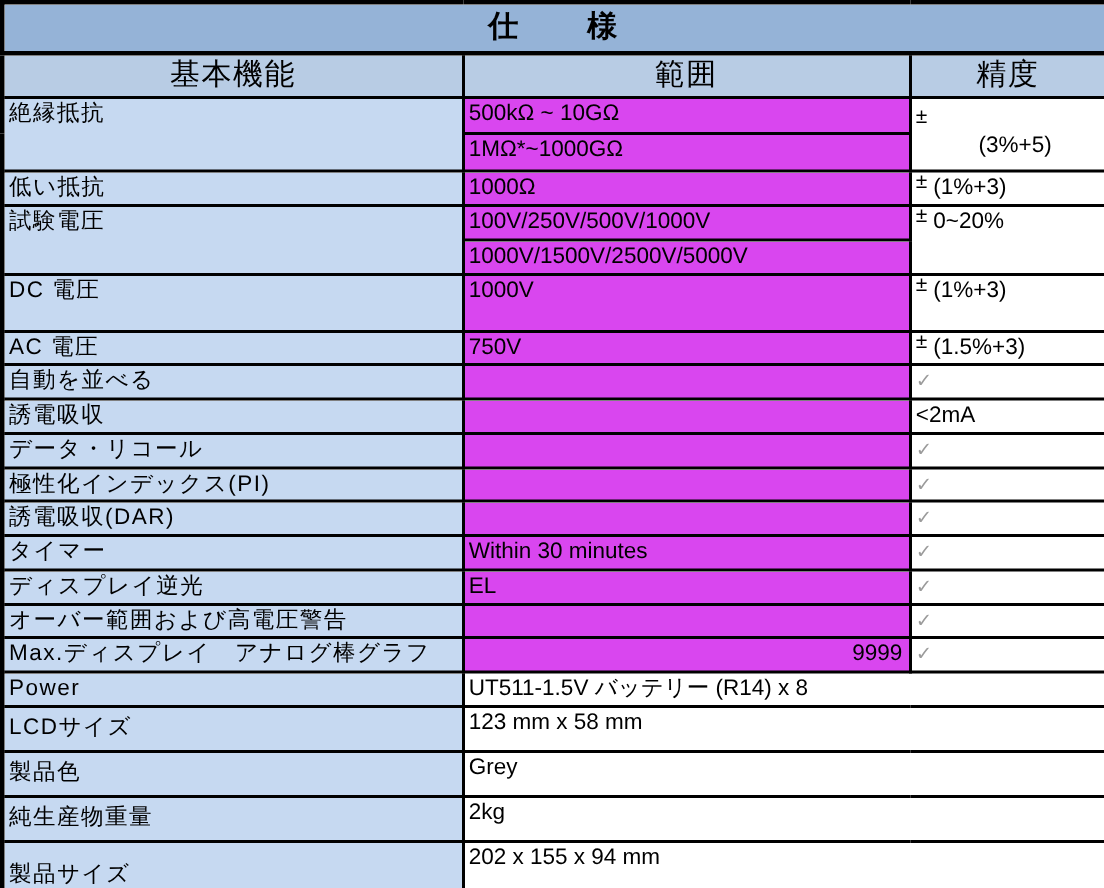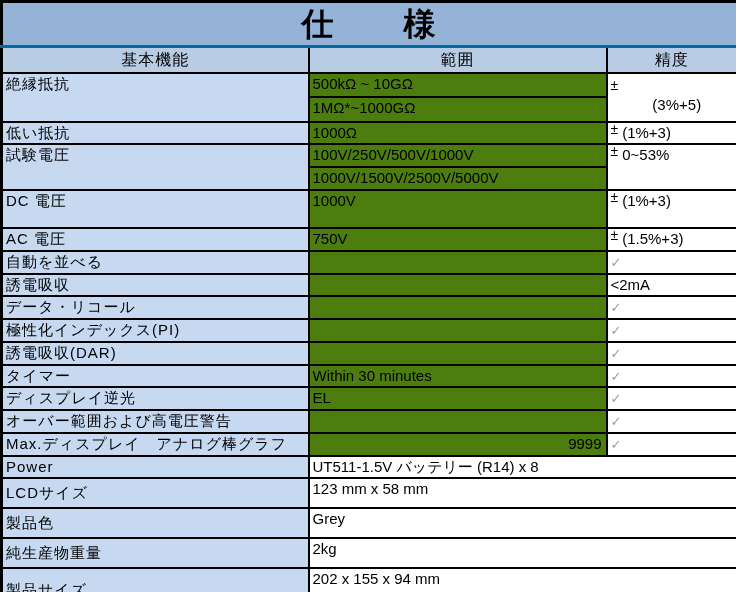--- a/index.html
+++ b/index.html
@@ -28,42 +28,42 @@
     font-size: 15px;
     line-height: 1.25;
     overflow: hidden;
     box-sizing: border-box;
   }
   
   tr.title-row td {
     background: #95B3D7;
     text-align: center;
     vertical-align: middle;
-    font-size: 32px;
+    font-size: 20px;
     font-weight: bold;
-    border-bottom: 3px solid #0369a1;
+    border-bottom: 3px solid #000000;
     letter-spacing: 2px;
   }
   
   tr.head-row td {
     background: #B8CCE4;
     text-align: center;
     vertical-align: middle;
-    font-size: 16px;
+    font-size: 20px;
     letter-spacing: 1px;
   }
   
   td.lbl {
     background: #C6D9F1;
     letter-spacing: 1px;
     padding-left: 4px;
   }
   td.lbl.vmid { vertical-align: middle; }
   
-  td.rng { background: #4d7c0f; }
+  td.rng { background: #d946ef; }
   td.rng.num { text-align: right; padding-right: 4px; margin-left: 16px; }
   
   td.mval {
     background: #fff;
     text-align: left;
     vertical-align: middle;
   }
   
   td.acc { background: #fff; }
   .pm {
@@ -121,21 +121,21 @@
       <td class="rng">1000Ω</td>
       <td class="acc">
         <span class="pm">±</span><span>(1%+3)</span>
       </td>
     </tr>
 
     <tr style="height:23px">
       <td class="lbl" rowspan="2">試験電圧</td>
       <td class="rng">100V/250V/500V/1000V</td>
       <td class="acc" rowspan="2">
-        <span class="pm">±</span><span>0~53%</span>
+        <span class="pm">±</span><span>0~20%</span>
       </td>
     </tr>
     <tr style="height:22px">
       <td class="rng">1000V/1500V/2500V/5000V</td>
     </tr>
 
     <tr style="height:38px">
       <td class="lbl">DC 電圧</td>
       <td class="rng">1000V</td>
       <td class="acc">

